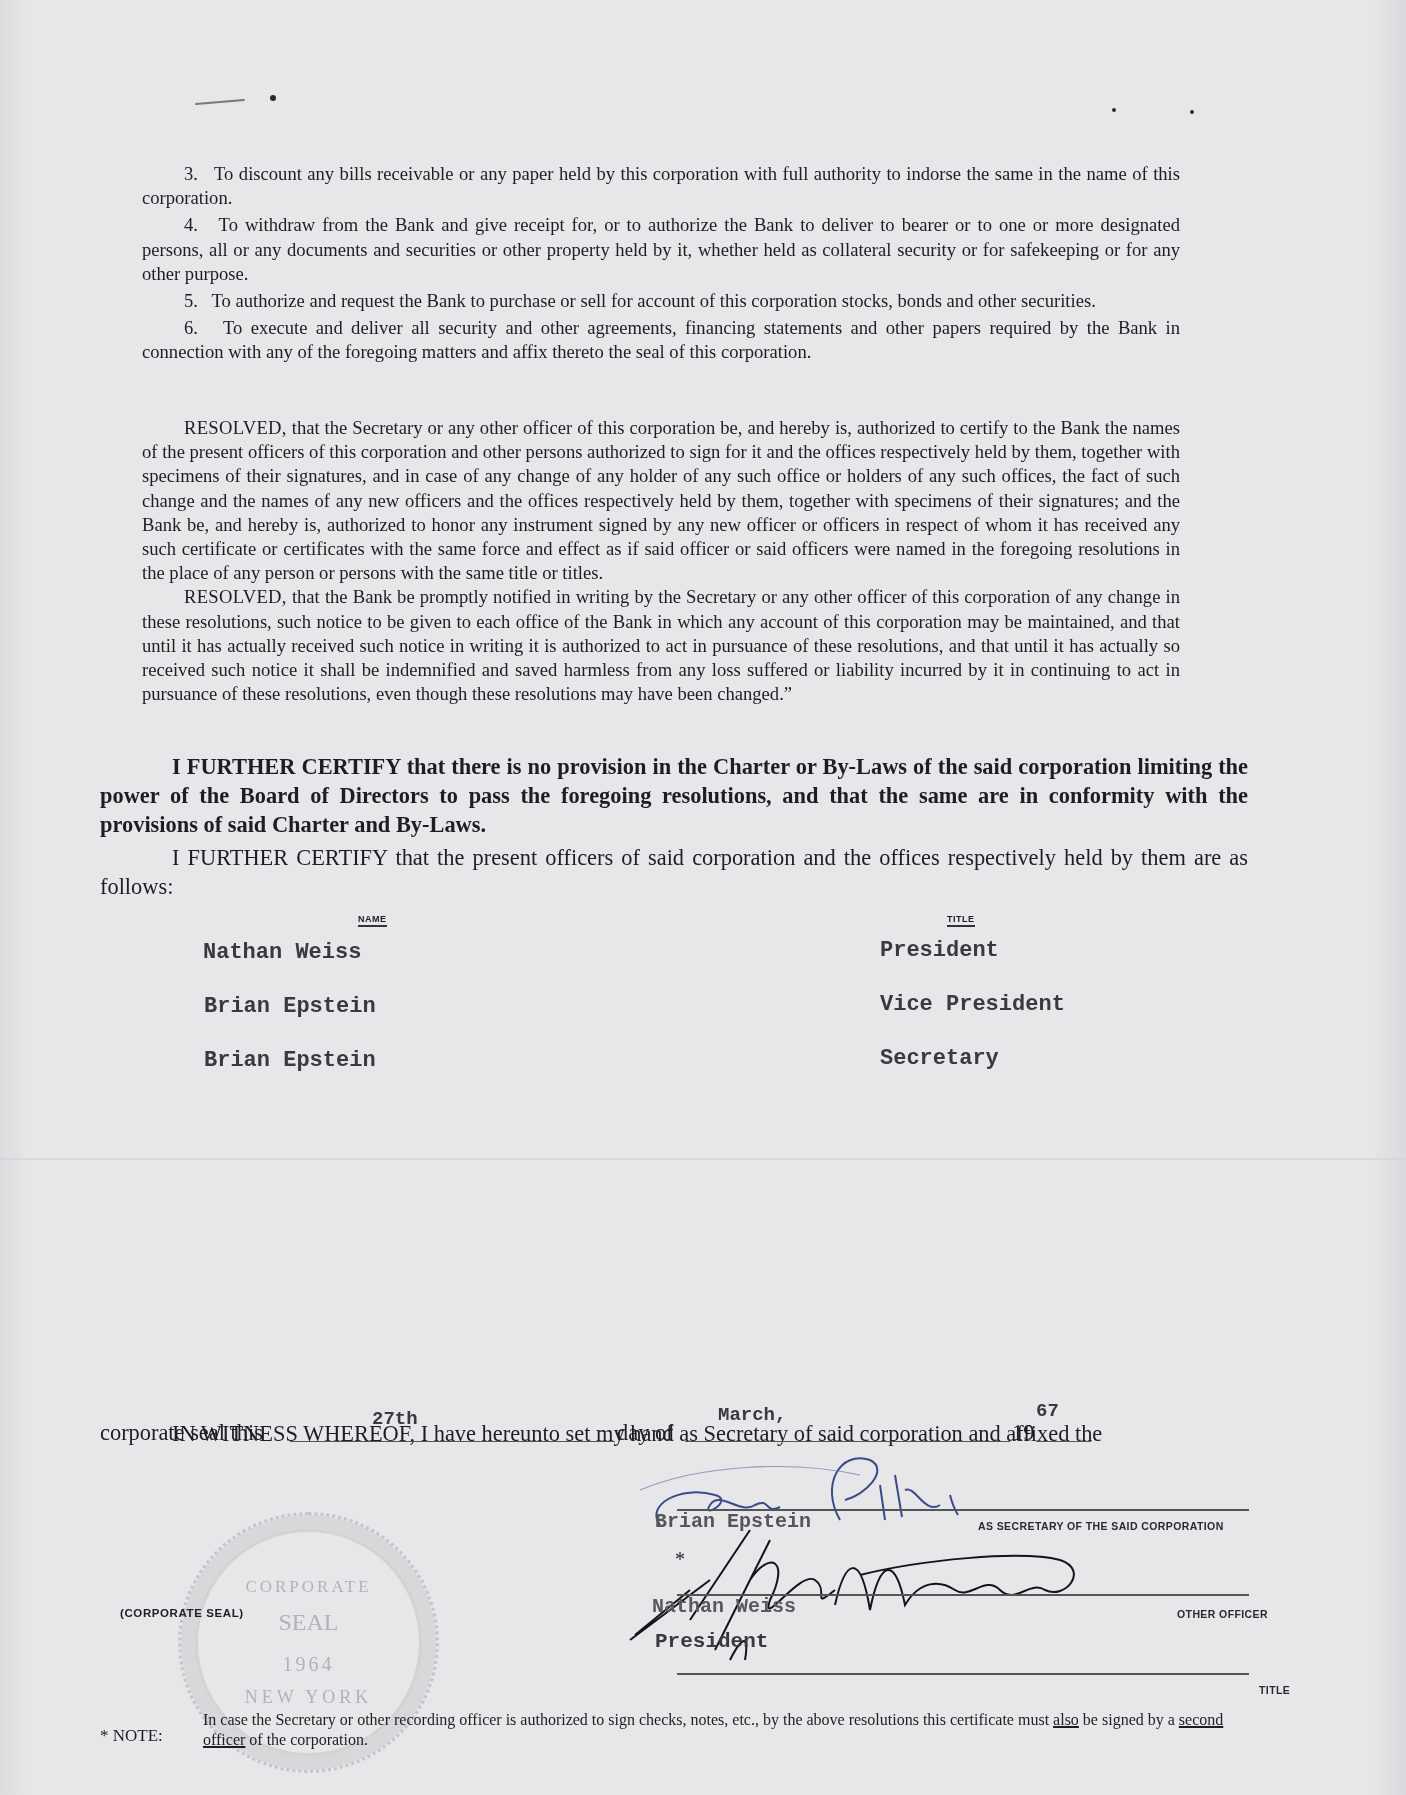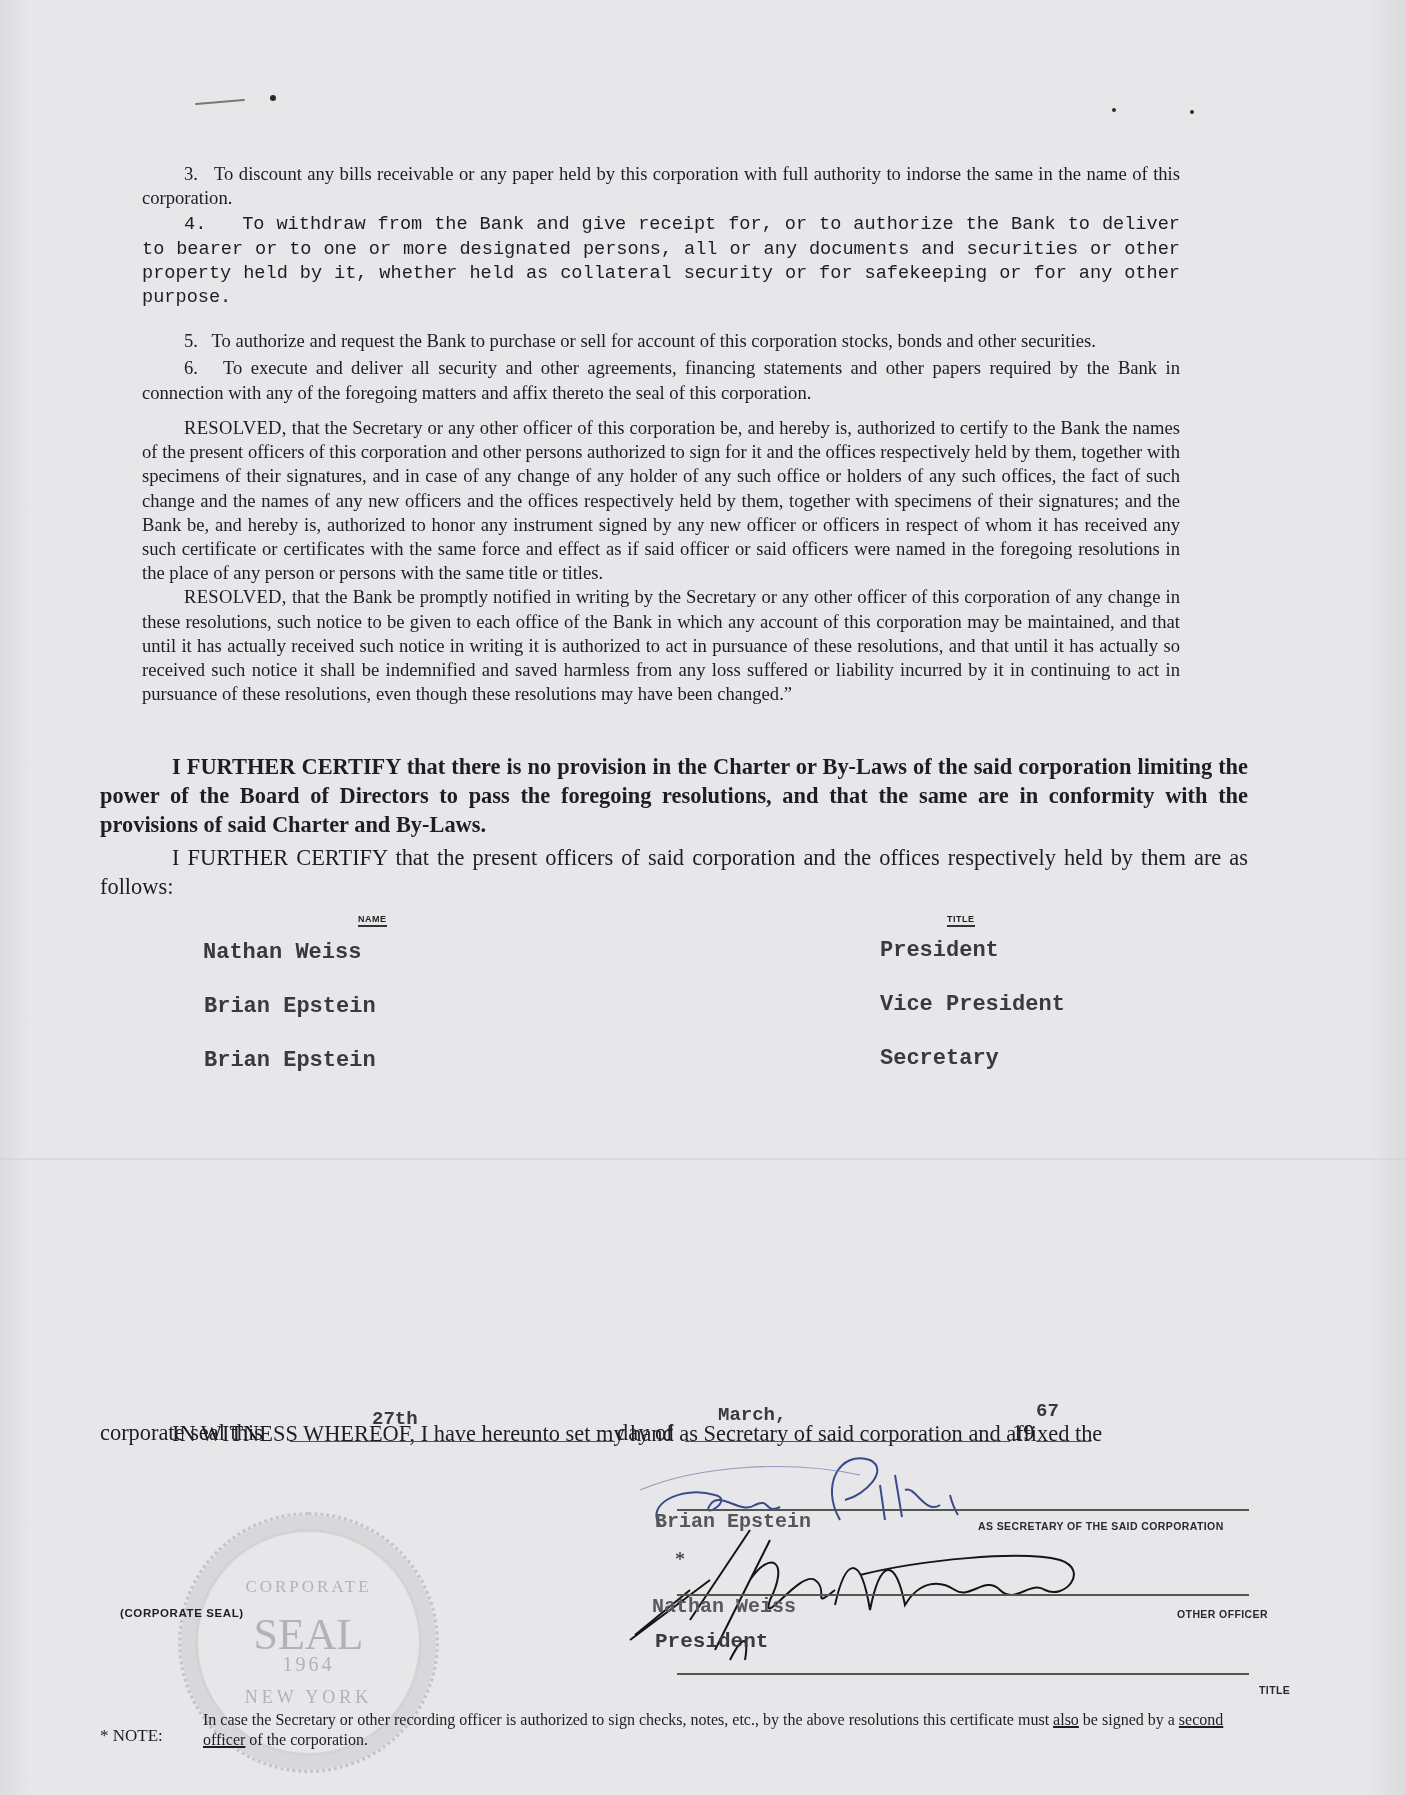--- a/index.html
+++ b/index.html
@@ -47,21 +47,21 @@
 
 <div class="paper">
   <div class="fold"></div>
   <div class="speck" style="left:270px;top:95px;width:6px;height:6px;"></div>
   <div class="speck" style="left:195px;top:101px;width:50px;height:2px;background:#777;border-radius:2px;transform:rotate(-5deg);"></div>
   <div class="speck" style="left:1112px;top:108px;width:4px;height:4px;"></div>
   <div class="speck" style="left:1190px;top:110px;width:4px;height:4px;"></div>
 
   <div class="block" style="top:162px;">
     <p class="indent" style="margin-bottom:3px;"><span>3.</span>&nbsp;&nbsp; <span>To discount any bills receivable or any paper held by this corporation with full authority to indorse the same in the name of this corporation.</span></p>
-    <p class="indent" style="margin-bottom:19px;font-family:Liberation Mono, monospace;"><span>4.</span>&nbsp;&nbsp; <span>To withdraw from the Bank and give receipt for, or to authorize the Bank to deliver to bearer or to one or more designated persons, all or any documents and securities or other property held by it, whether held as collateral security or for safekeeping or for any other purpose.</span></p>
+    <p class="indent" style="margin-bottom:3px;"><span>4.</span>&nbsp;&nbsp; <span>To withdraw from the Bank and give receipt for, or to authorize the Bank to deliver to bearer or to one or more designated persons, all or any documents and securities or other property held by it, whether held as collateral security or for safekeeping or for any other purpose.</span></p>
     <p class="indent" style="margin-bottom:3px;"><span>5.</span>&nbsp;&nbsp; <span>To authorize and request the Bank to purchase or sell for account of this corporation stocks, bonds and other securities.</span></p>
     <p class="indent"><span>6.</span>&nbsp;&nbsp; <span>To execute and deliver all security and other agreements, financing statements and other papers required by the Bank in connection with any of the foregoing matters and affix thereto the seal of this corporation.</span></p>
   </div>
 
   <div class="block" style="top:416px;">
     <p class="indent"><span class="sc">RESOLVED,</span><span> that the Secretary or any other officer of this corporation be, and hereby is, authorized to certify to the Bank the names of the present officers of this corporation and other persons authorized to sign for it and the offices respectively held by them, together with specimens of their signatures, and in case of any change of any holder of any such office or holders of any such offices, the fact of such change and the names of any new officers and the offices respectively held by them, together with specimens of their signatures; and the Bank be, and hereby is, authorized to honor any instrument signed by any new officer or officers in respect of whom it has received any such certificate or certificates with the same force and effect as if said officer or said officers were named in the foregoing resolutions in the place of any person or persons with the same title or titles.</span></p>
     <p class="indent"><span class="sc">RESOLVED,</span><span> that the Bank be promptly notified in writing by the Secretary or any other officer of this corporation of any change in these resolutions, such notice to be given to each office of the Bank in which any account of this corporation may be maintained, and that until it has actually received such notice in writing it is authorized to act in pursuance of these resolutions, and that until it has actually so received such notice it shall be indemnified and saved harmless from any loss suffered or liability incurred by it in continuing to act in pursuance of these resolutions, even though these resolutions may have been changed.”</span></p>
   </div>
 
   <div class="big" style="top:752px;">
@@ -114,21 +114,21 @@
   <div class="sigline" style="left:677px;top:1594px;width:572px;"></div>
   <span class="typed" style="position:absolute;left:652px;top:1595px;font-size:20px;color:#5a5a5e;">Nathan Weiss</span>
   <span class="sigcap" style="left:1131px;top:1608px;">OTHER OFFICER</span>
 
   <span class="typed" style="position:absolute;left:655px;top:1630px;font-size:21px;color:#3a3a3e;">President</span>
   <div class="sigline" style="left:677px;top:1673px;width:572px;"></div>
   <span class="sigcap" style="left:1213px;top:1684px;">TITLE</span>
 
   <div class="seal">
     <div class="seal-text" style="top:62px;font-size:17px;letter-spacing:3px;">CORPORATE</div>
-    <div class="seal-text" style="top:94px;font-size:44px;">SEAL</div>
+    <div class="seal-text" style="top:94px;font-size:24px;">SEAL</div>
     <div class="seal-text" style="top:138px;font-size:20px;letter-spacing:3px;">1964</div>
     <div class="seal-text" style="top:172px;font-size:18px;letter-spacing:4px;">NEW YORK</div>
   </div>
   <span class="seal-label" style="left:120px;top:1607px;">(CORPORATE SEAL)</span>
 
   <div class="note">
     <span class="tag">* NOTE:</span>
     <div class="body"><span>In case the Secretary or other recording officer is authorized to sign checks, notes, etc., by the above resolutions this certificate must </span><span class="u">also</span><span> be signed by a </span><span class="u">second officer</span><span> of the corporation.</span></div>
   </div>
 </div>

